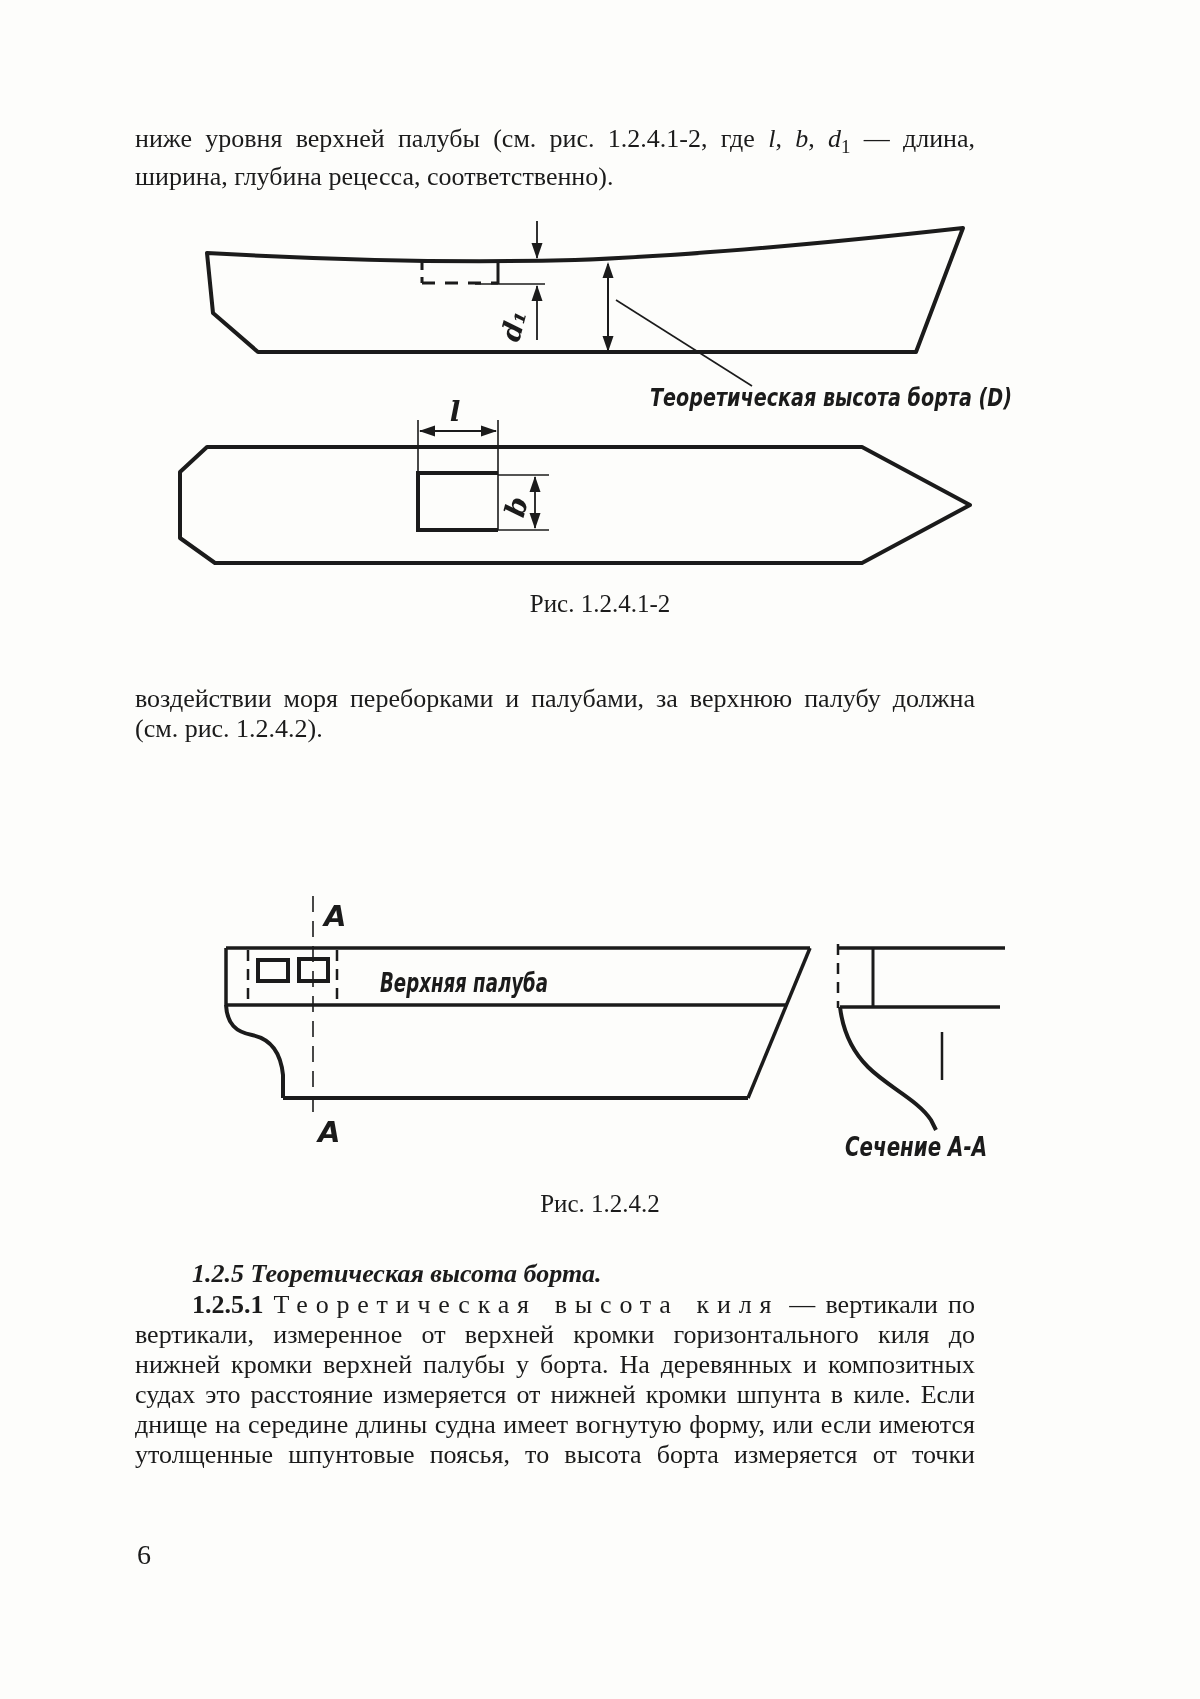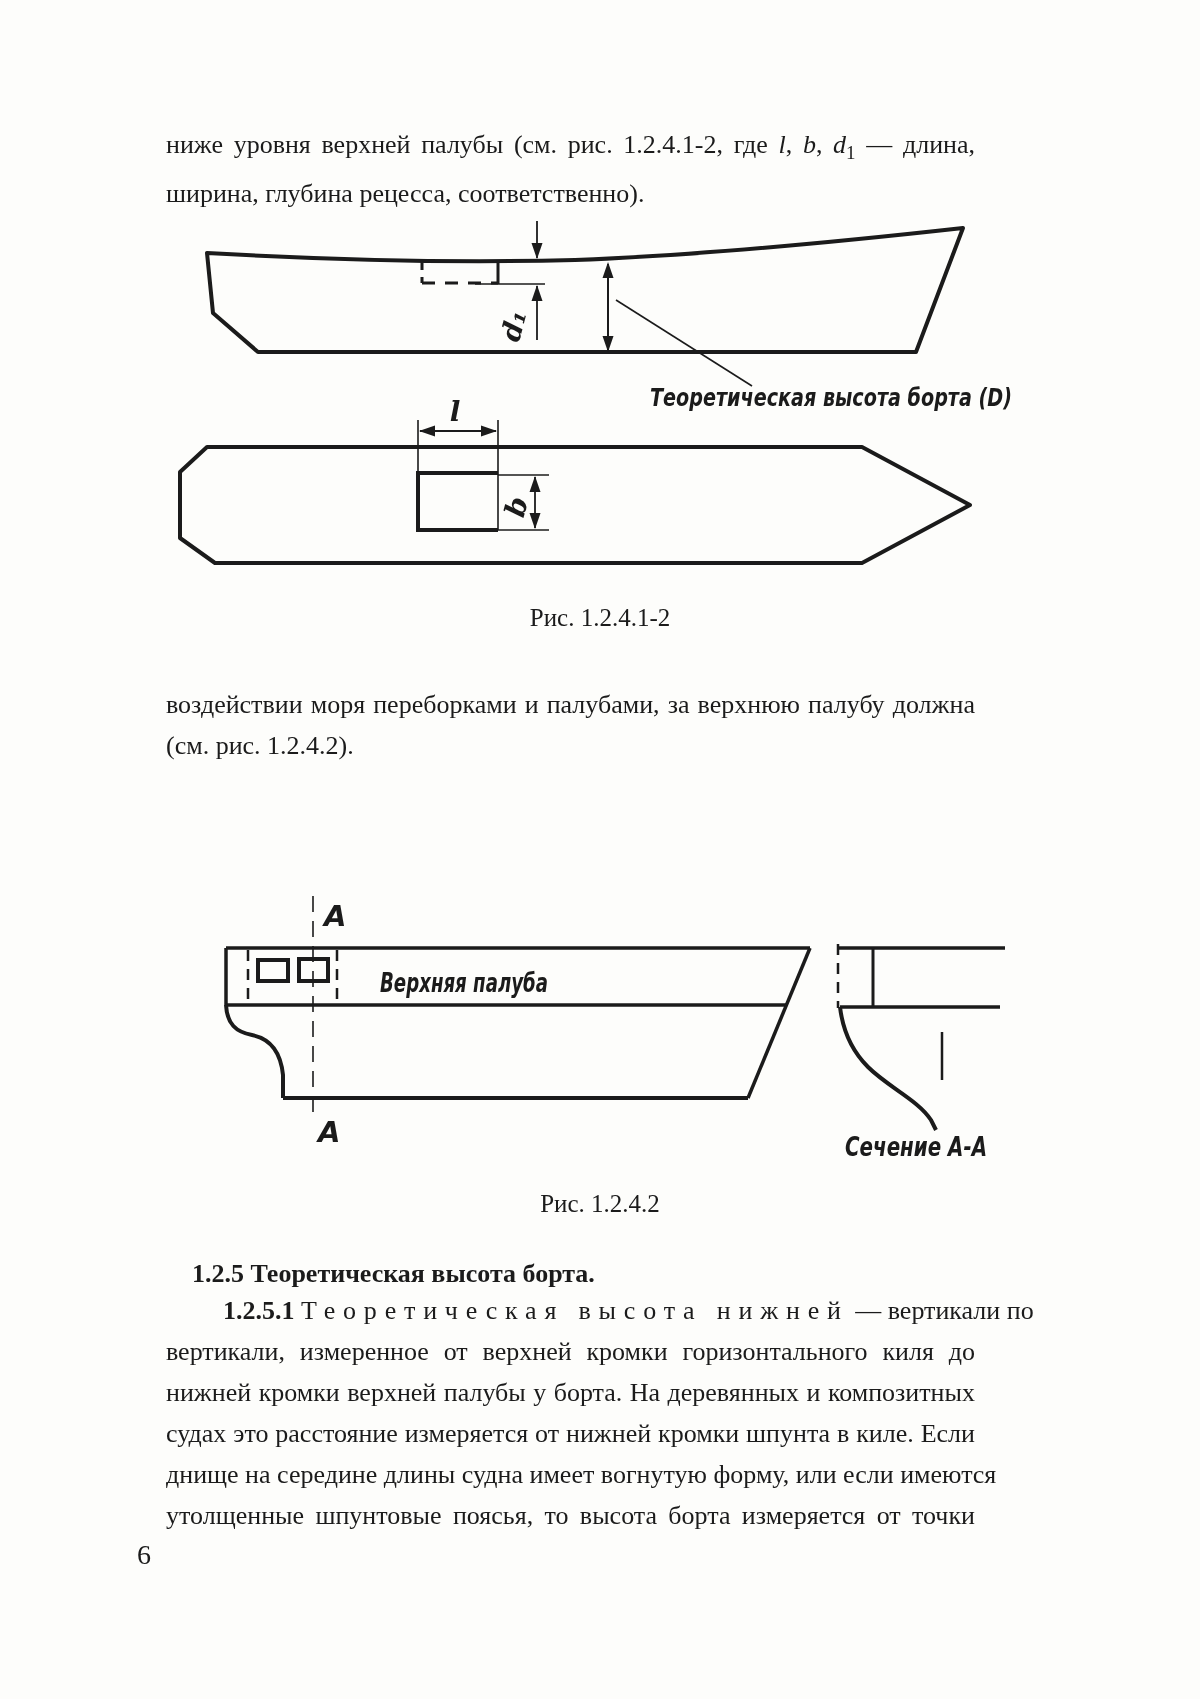--- a/index.html
+++ b/index.html
@@ -2,29 +2,29 @@
 <html><head>
 <meta charset="utf-8">
 <style>
   html,body{margin:0;padding:0;}
   body{
     width:1200px;height:1699px;position:relative;background:#fdfdfb;
     font-family:"Liberation Serif", serif;color:#1b1b1b;overflow:hidden;
   }
   .abs{position:absolute;}
   .col{left:135px;width:840px;}
-  .line{line-height:41px;font-size:26px;text-align:justify;text-align-last:justify;white-space:nowrap;margin-left:31px;}
+  .line{line-height:30px;font-size:26px;text-align:justify;text-align-last:justify;white-space:nowrap;}
   .line.noj{text-align:left;text-align-last:left;}
   .line.indent{padding-left:57px;}
   .line .b{font-weight:bold;}
   .line .i{font-style:italic;}
   .line .sub{vertical-align:sub;font-size:19px;}
   .line .sp{letter-spacing:0.30em;}
   .caption{left:0;width:1200px;text-align:center;font-size:25px;line-height:27px;}
-  .heading{font-size:26px;font-weight:bold;line-height:32px;}
+  .heading{font-size:26px;font-weight:bold;line-height:32px;font-style:italic;}
   .pagenum{font-size:28px;line-height:30px;}
   svg{position:absolute;left:0;}
   svg text{fill:#1b1b1b;}
   .draw{stroke:#1b1b1b;fill:none;}
   .handlbl{font-family:"DejaVu Sans", sans-serif;font-style:italic;font-weight:600;}
   .dimlbl{font-family:"DejaVu Serif", serif;font-style:italic;font-weight:600;}
 </style>
 </head>
 <body>
 
@@ -80,21 +80,21 @@
   </g>
   <g>
     <line class="draw" stroke-width="1.5" x1="498" y1="475" x2="549" y2="475"></line>
     <line class="draw" stroke-width="1.5" x1="498" y1="530" x2="549" y2="530"></line>
     <line class="draw" stroke-width="1.8" x1="535" y1="477" x2="535" y2="528"></line>
     <polygon fill="#1b1b1b" points="535,476 529.5,492 540.5,492"></polygon>
     <polygon fill="#1b1b1b" points="535,529 529.5,513 540.5,513"></polygon>
     <text class="dimlbl" x="517" y="516" font-size="28" text-anchor="middle" transform="rotate(-75 517 507)">b</text>
   </g>
 </svg>
-<div class="abs caption" style="top:604px">Рис. 1.2.4.1-2</div>
+<div class="abs caption" style="top:590px">Рис. 1.2.4.1-2</div>
 
 <div class="abs col" style="top:684px">
     <div class="line"><span>воздействии моря переборками и палубами, за верхнюю палубу должна</span></div>
     <div class="line noj"><span>(см. рис. 1.2.4.2).</span></div>
   </div>
 
 <svg class="abs" style="top:880px" width="1200" height="290" viewBox="0 880 1200 290">
 
   <g>
     <line class="draw" stroke-width="1.6" stroke-dasharray="16,9" x1="313" y1="896" x2="313" y2="1118"></line>
@@ -122,21 +122,21 @@
     <line class="draw" stroke-width="3" x1="873" y1="948" x2="873" y2="1007"></line>
     <path class="draw" stroke-width="4" d="M840,1007 C843,1032 853,1052 868,1067 C888,1087 918,1100 931,1120 L936,1130"></path>
     <line class="draw" stroke-width="2.5" x1="942" y1="1032" x2="942" y2="1080"></line>
     <text class="handlbl" x="845" y="1156" font-size="26" textLength="142" lengthAdjust="spacingAndGlyphs">Сечение А-А</text>
   </g>
 </svg>
 <div class="abs caption" style="top:1190px">Рис. 1.2.4.2</div>
 
 <div class="abs heading" style="left:192px;top:1258px">1.2.5 Теоретическая высота борта.</div>
 <div class="abs col" style="top:1290px">
-    <div class="line indent"><span class="b">1.2.5.1 </span><span class="sp">Теоретическая высота нижней</span><span> — вертикали по</span></div>
+    <div class="line indent"><span class="b">1.2.5.1 </span><span class="sp">Теоретическая высота киля</span><span> — вертикали по</span></div>
     <div class="line"><span>вертикали, измеренное от верхней кромки горизонтального киля до</span></div>
     <div class="line"><span>нижней кромки верхней палубы у борта. На деревянных и композитных</span></div>
     <div class="line"><span>судах это расстояние измеряется от нижней кромки шпунта в киле. Если</span></div>
     <div class="line"><span>днище на середине длины судна имеет вогнутую форму, или если имеются</span></div>
     <div class="line"><span>утолщенные шпунтовые поясья, то высота борта измеряется от точки</span></div>
   </div>
 
 <div class="abs pagenum" style="left:137px;top:1540px">6</div>
 
 </body></html>

